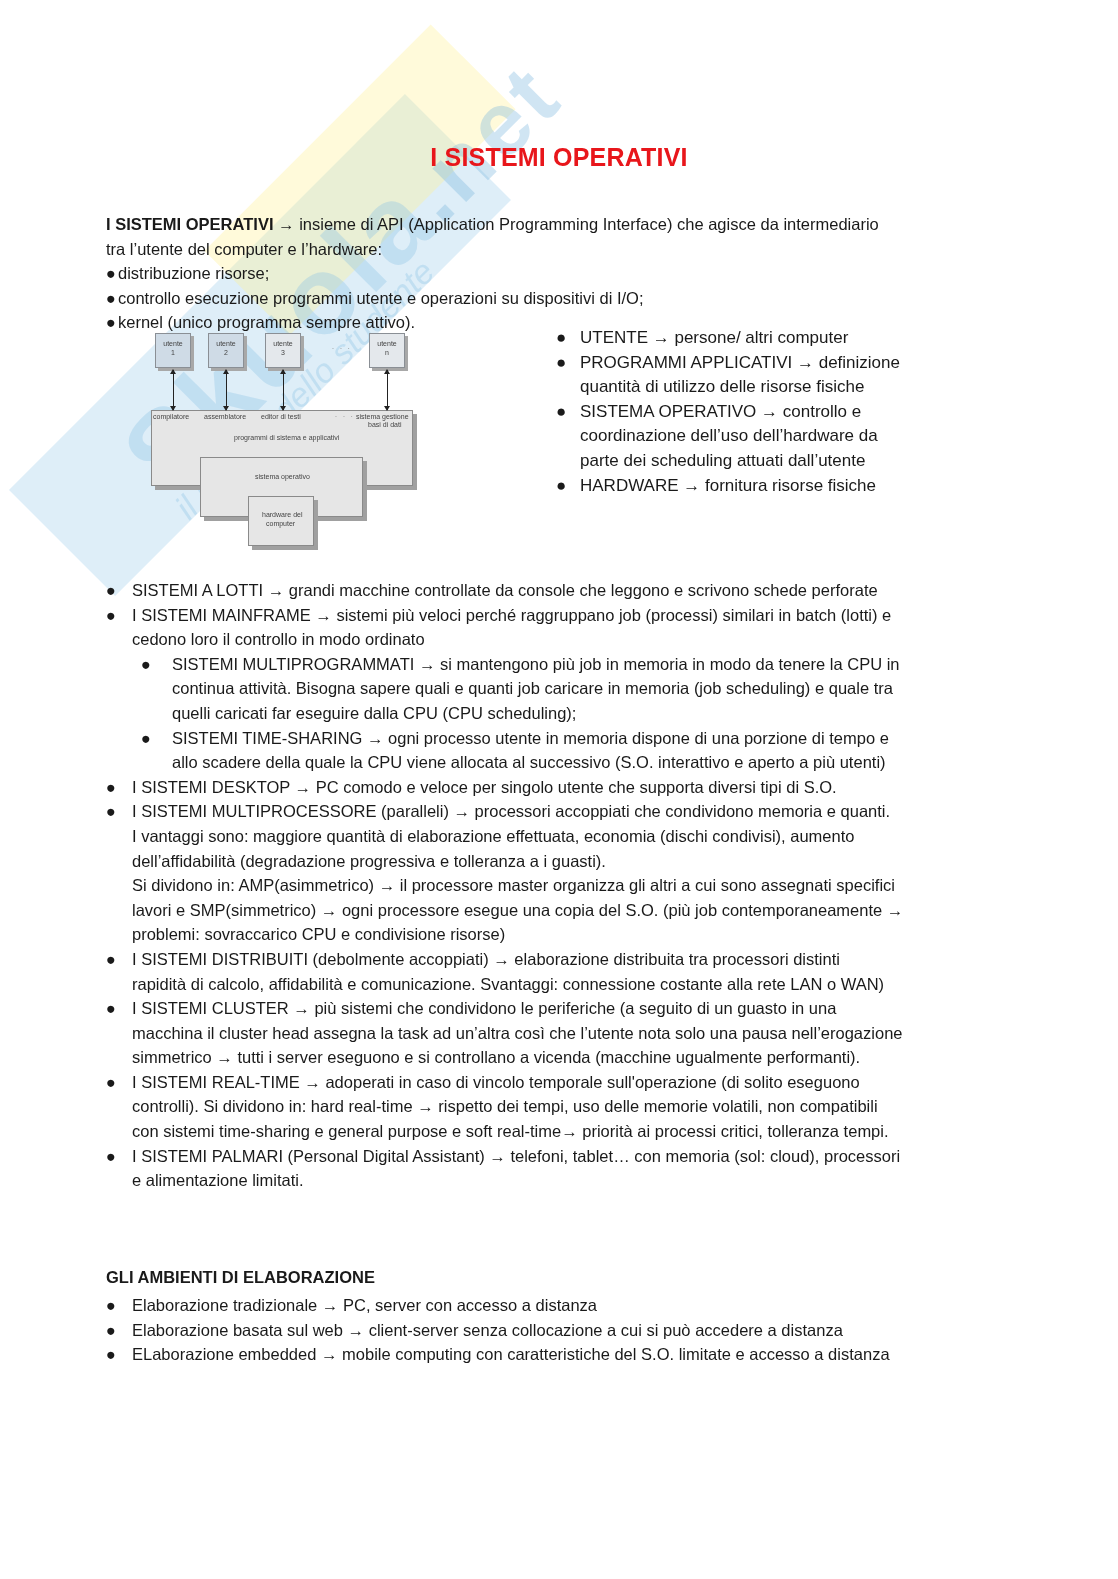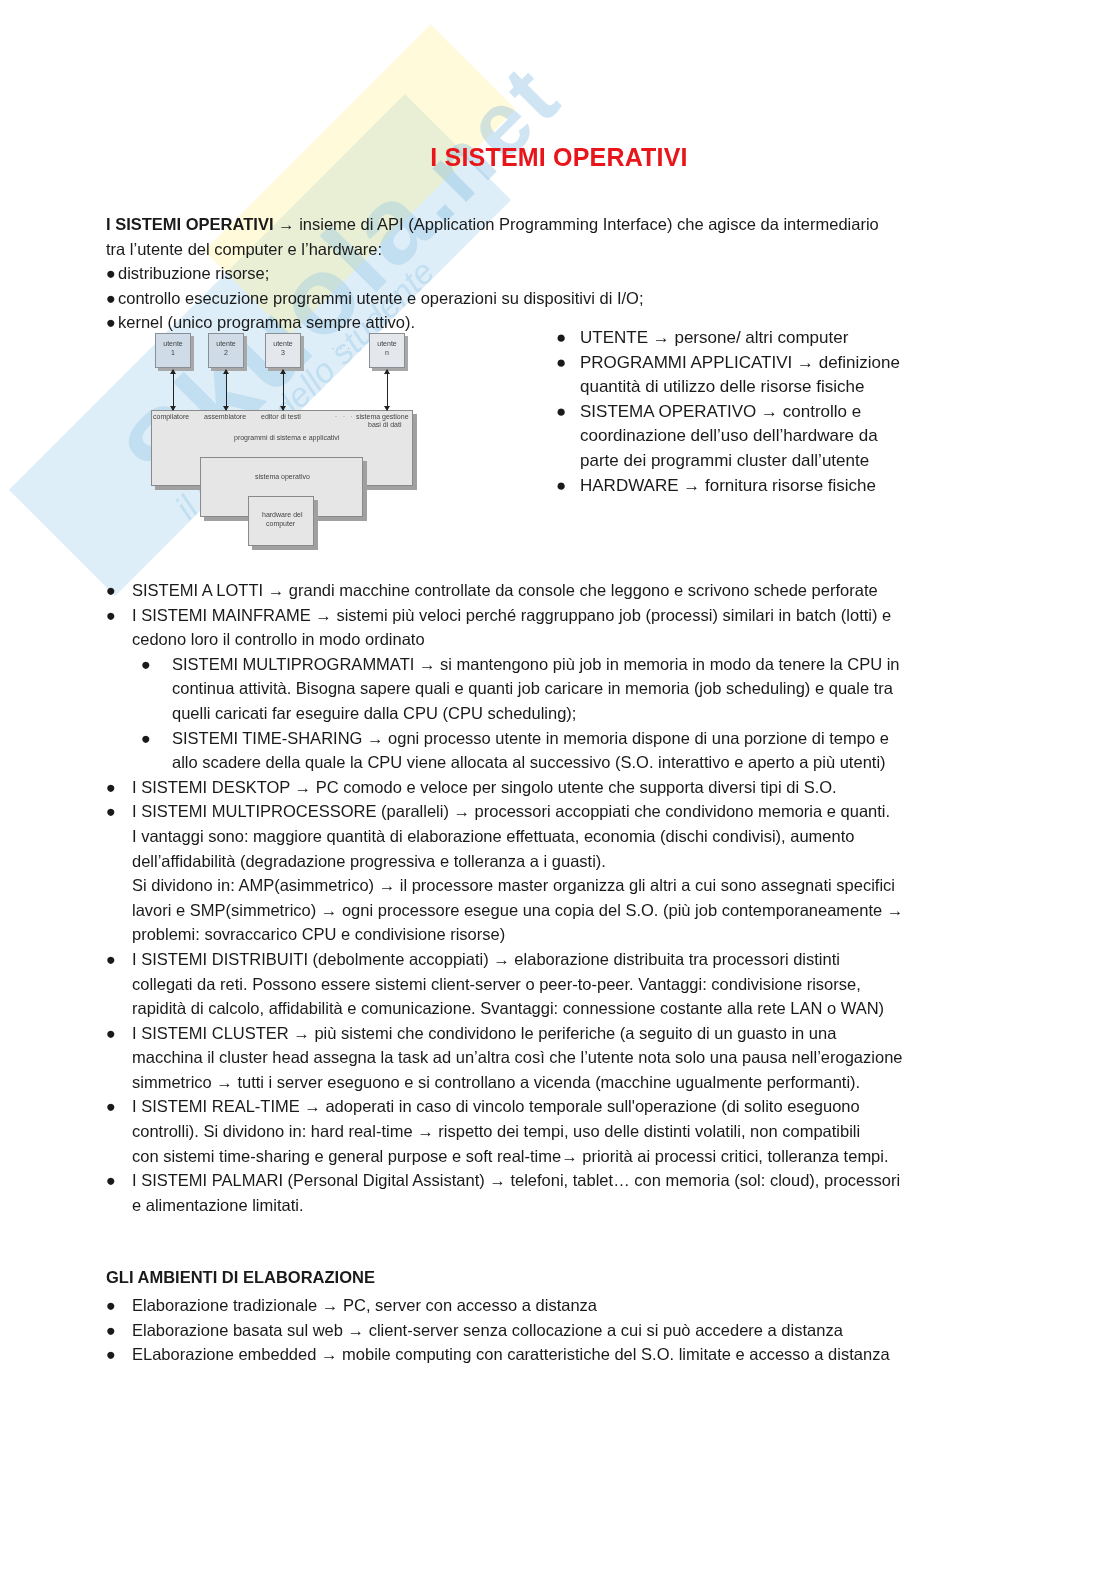--- a/index.html
+++ b/index.html
@@ -130,21 +130,21 @@
       </div>
     <div class="item">
         <span class="b">●</span>
         <div>PROGRAMMI APPLICATIVI → definizione</div>
         <div>quantità di utilizzo delle risorse fisiche</div>
       </div>
     <div class="item">
         <span class="b">●</span>
         <div>SISTEMA OPERATIVO → controllo e</div>
         <div>coordinazione dell’uso dell’hardware da</div>
-        <div>parte dei programmi cluster dall’utente</div>
+        <div>parte dei scheduling attuati dall’utente</div>
       </div>
     <div class="item">
         <span class="b">●</span>
         <div>HARDWARE → fornitura risorse fisiche</div>
       </div>
   </div>
 
   <div class="mlist">
     <div class="item">
         <span class="b">●</span>
@@ -175,33 +175,32 @@
         <div>I SISTEMI MULTIPROCESSORE (paralleli) → processori accoppiati che condividono memoria e quanti.</div>
         <div>I vantaggi sono: maggiore quantità di elaborazione effettuata, economia (dischi condivisi), aumento</div>
         <div>dell’affidabilità (degradazione progressiva e tolleranza a i guasti).</div>
         <div>Si dividono in: AMP(asimmetrico) → il processore master organizza gli altri a cui sono assegnati specifici</div>
         <div>lavori e SMP(simmetrico) → ogni processore esegue una copia del S.O. (più job contemporaneamente →</div>
         <div>problemi: sovraccarico CPU e condivisione risorse)</div>
       </div>
     <div class="item">
         <span class="b">●</span>
         <div>I SISTEMI DISTRIBUITI (debolmente accoppiati) → elaborazione distribuita tra processori distinti</div>
-        <div>collegati da reti. Possono essere sistemi client-server o peer-to-peer. Vantaggi: condivisione risorse,</div>
         <div>rapidità di calcolo, affidabilità e comunicazione. Svantaggi: connessione costante alla rete LAN o WAN)</div>
       </div>
     <div class="item">
         <span class="b">●</span>
         <div>I SISTEMI CLUSTER → più sistemi che condividono le periferiche (a seguito di un guasto in una</div>
         <div>macchina il cluster head assegna la task ad un’altra così che l’utente nota solo una pausa nell’erogazione</div>
         <div>simmetrico → tutti i server eseguono e si controllano a vicenda (macchine ugualmente performanti).</div>
       </div>
     <div class="item">
         <span class="b">●</span>
         <div>I SISTEMI REAL-TIME → adoperati in caso di vincolo temporale sull'operazione (di solito eseguono</div>
-        <div>controlli). Si dividono in: hard real-time → rispetto dei tempi, uso delle distinti volatili, non compatibili</div>
+        <div>controlli). Si dividono in: hard real-time → rispetto dei tempi, uso delle memorie volatili, non compatibili</div>
         <div>con sistemi time-sharing e general purpose e soft real-time→ priorità ai processi critici, tolleranza tempi.</div>
       </div>
     <div class="item">
         <span class="b">●</span>
         <div>I SISTEMI PALMARI (Personal Digital Assistant) → telefoni, tablet… con memoria (sol: cloud), processori</div>
         <div>e alimentazione limitati.</div>
       </div>
   </div>
 
   <div class="section-h">GLI AMBIENTI DI ELABORAZIONE</div>

